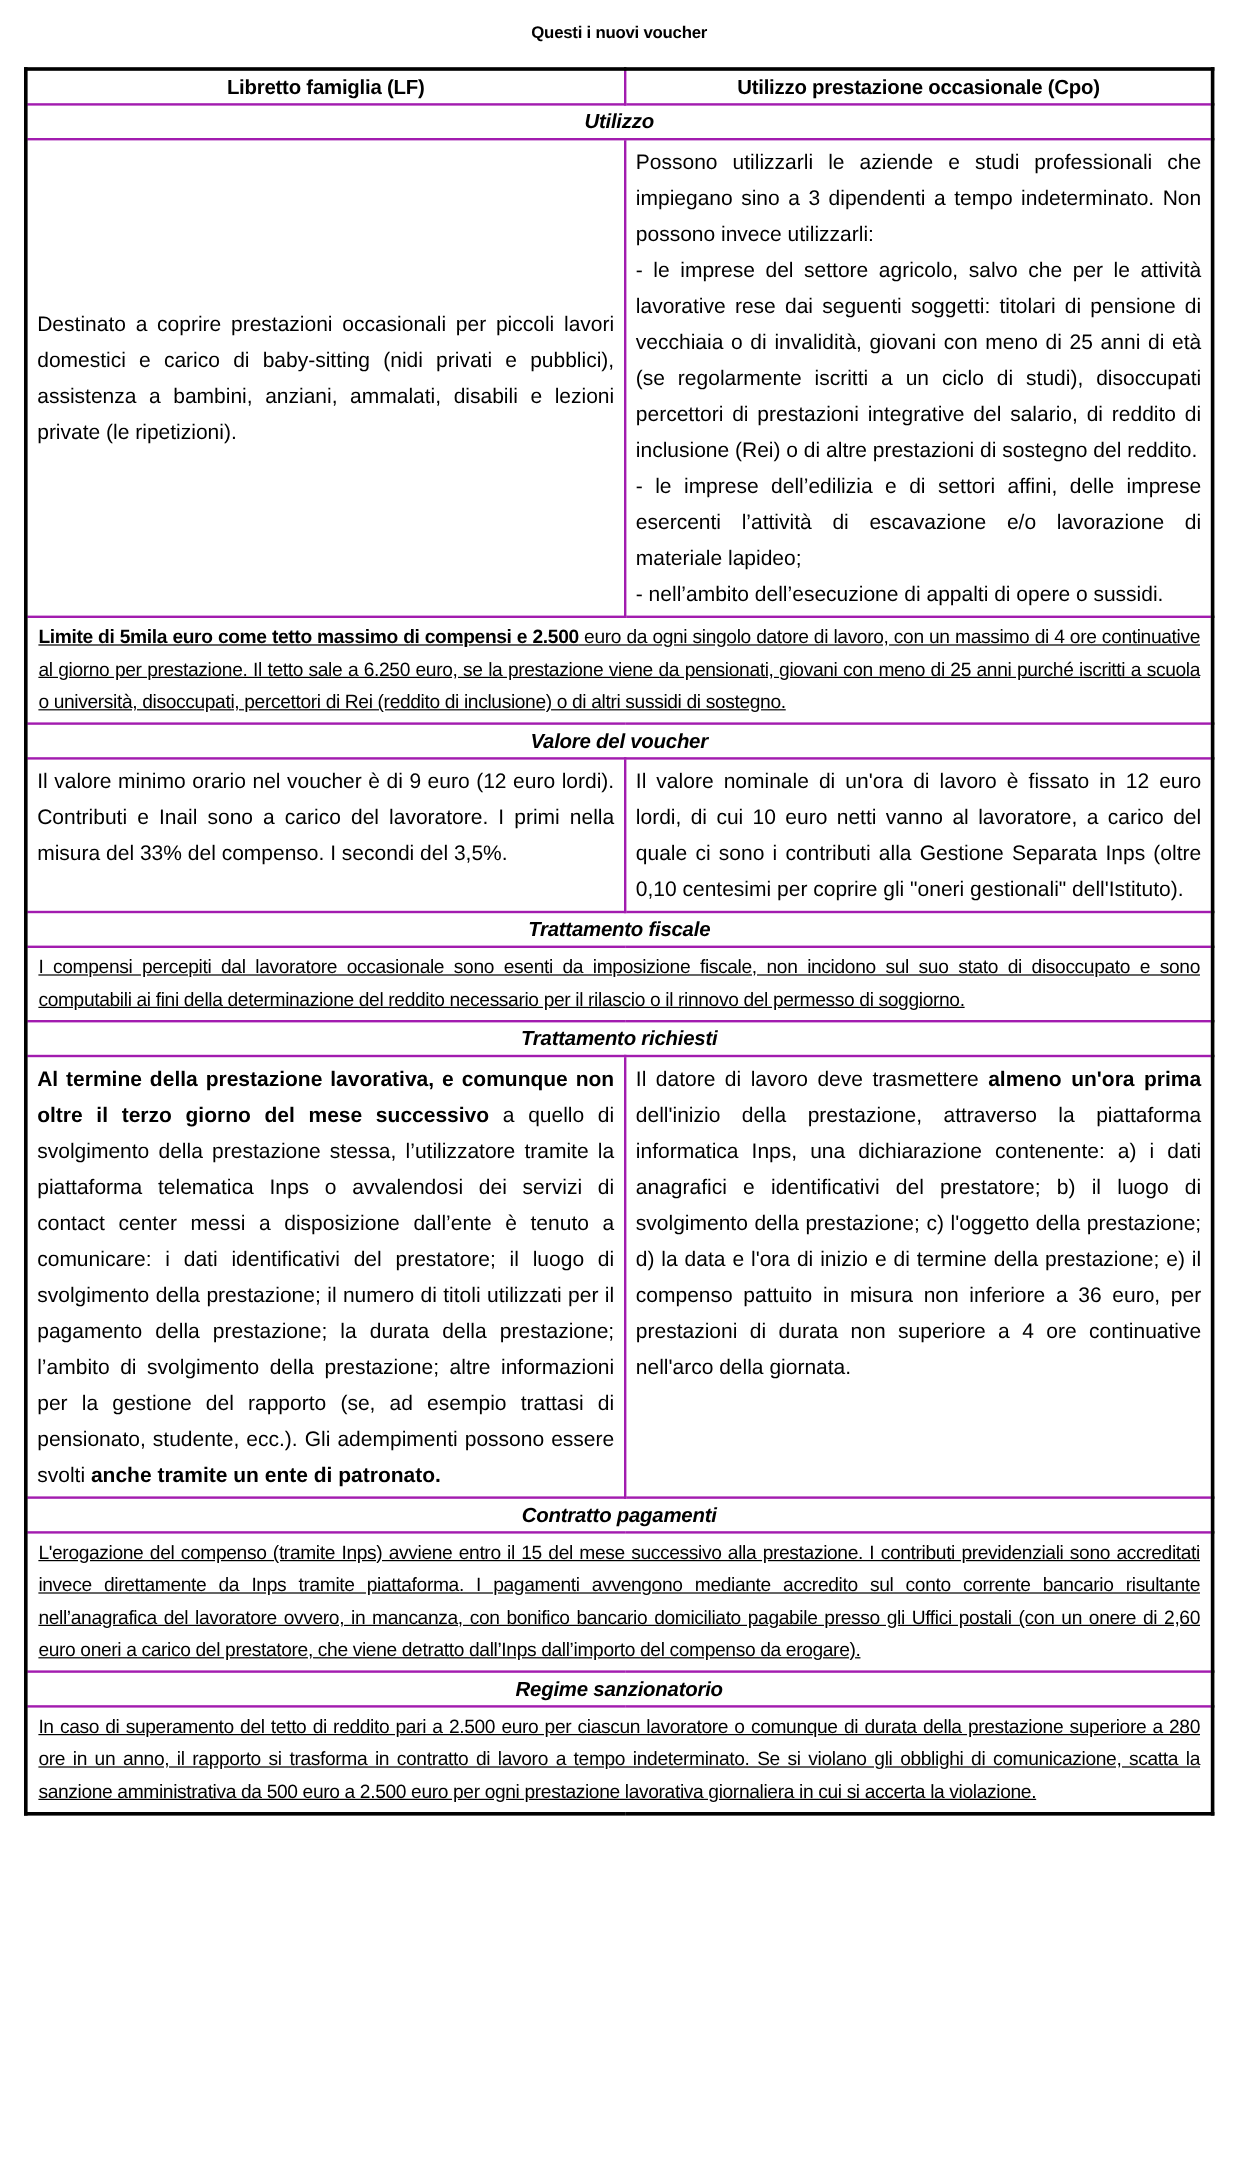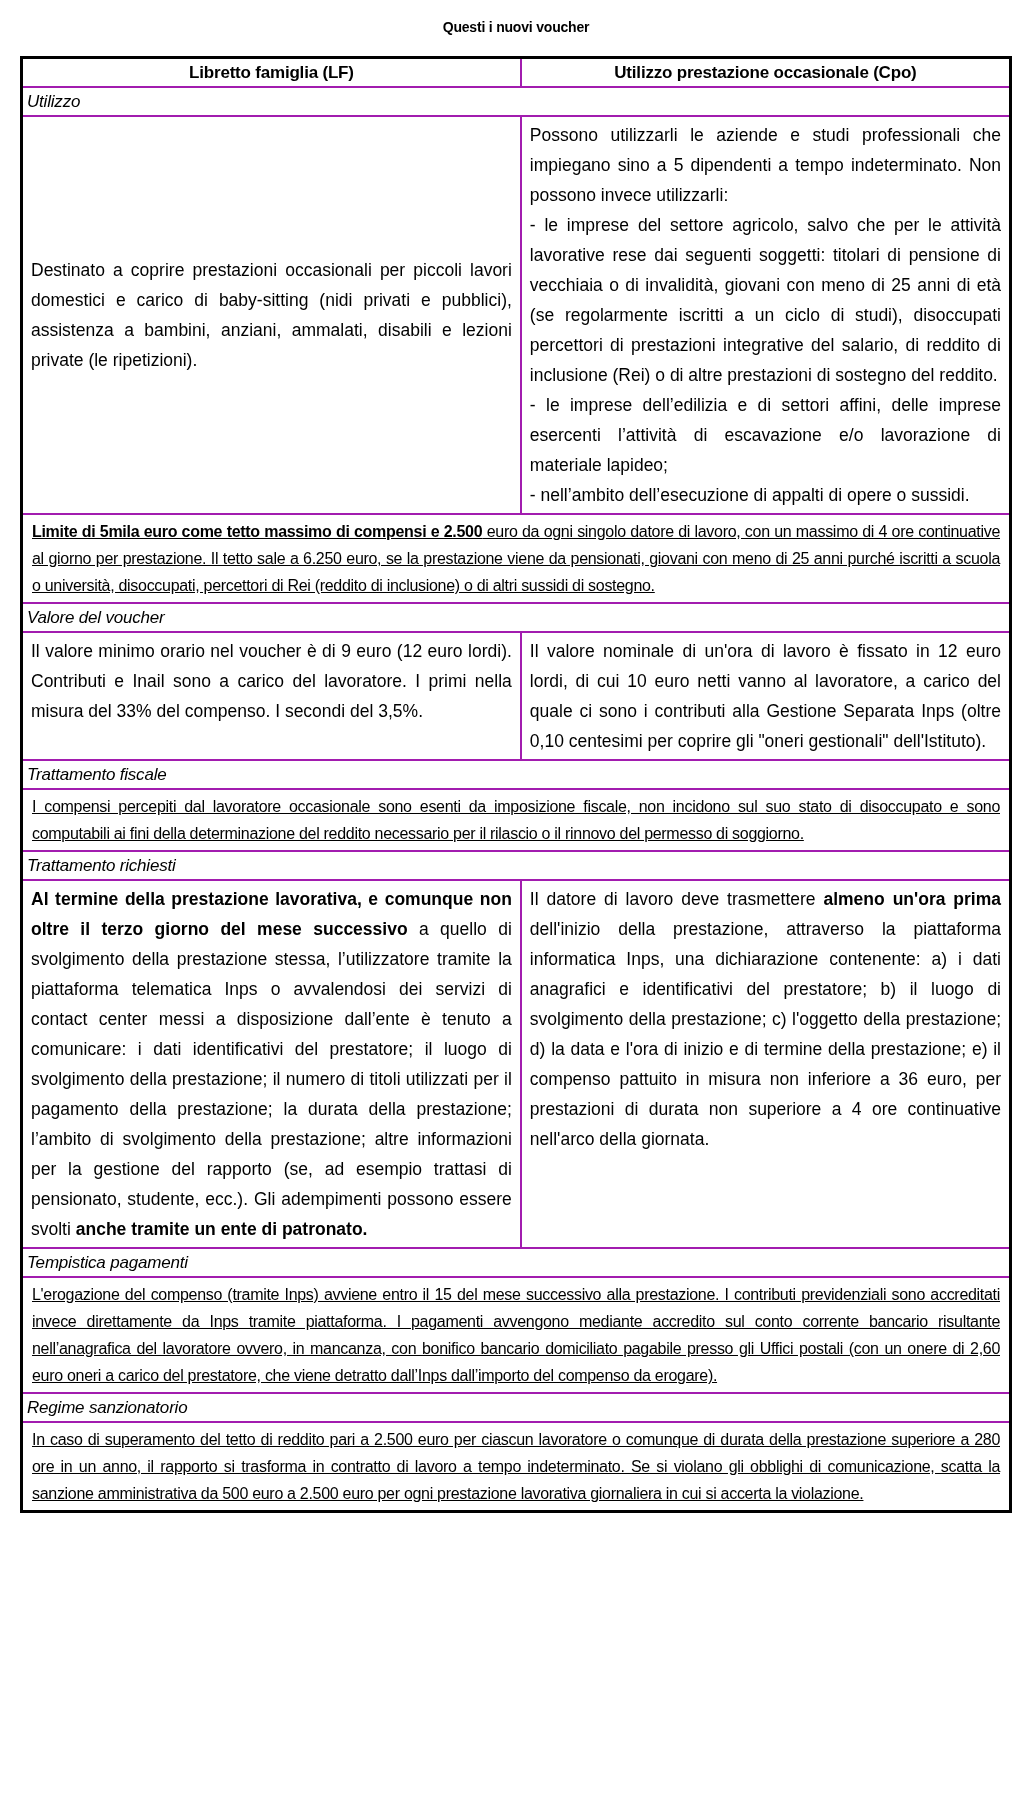--- a/index.html
+++ b/index.html
@@ -12,21 +12,21 @@
   table.voucher{
     width:992px;border-collapse:collapse;table-layout:fixed;
     border:3px solid #000;
   }
   td{border:2px solid #a21caf;vertical-align:top;}
   td.col-hdr{
     text-align:center;font-weight:bold;font-size:17px;line-height:25px;
     letter-spacing:-0.2px;padding:1px 4px;
   }
   td.sec{
-    text-align:left;font-weight:normal;font-style:italic;font-size:17px;
+    text-align:center;font-weight:bold;font-style:italic;font-size:17px;
     line-height:25px;letter-spacing:-0.2px;padding:1px 4px;
   }
   td.cell{
     font-size:17.5px;line-height:30px;padding:3px 8px;text-align:justify;
   }
   td.cell p{margin:0;padding:0;text-align:justify;}
   td.cond{
     font-size:16px;line-height:27px;letter-spacing:-0.3px;padding:3px 9px;text-decoration:underline;
   }
   .v-mid{vertical-align:middle;}
@@ -48,21 +48,21 @@
       <td class="col-hdr w-lf">Libretto famiglia (LF)</td>
       <td class="col-hdr w-cpo">Utilizzo prestazione occasionale (Cpo)</td>
     </tr>
 
     <tr>
       <td class="sec" colspan="2">Utilizzo</td>
     </tr>
     <tr>
       <td class="cell v-mid">Destinato a coprire prestazioni occasionali per piccoli lavori domestici e carico di baby-sitting (nidi privati e pubblici), assistenza a bambini, anziani, ammalati, disabili e lezioni private (le ripetizioni).</td>
       <td class="cell">
-        <p>Possono utilizzarli le aziende e studi professionali che impiegano sino a 5 dipendenti a tempo indeterminato. Non possono invece utilizzarli:</p>
+        <p>Possono utilizzarli le aziende e studi professionali che impiegano sino a 3 dipendenti a tempo indeterminato. Non possono invece utilizzarli:</p>
         <p>- le imprese del settore agricolo, salvo che per le attività lavorative rese dai seguenti soggetti: titolari di pensione di vecchiaia o di invalidità, giovani con meno di 25 anni di età (se regolarmente iscritti a un ciclo di studi), disoccupati percettori di prestazioni integrative del salario, di reddito di inclusione (Rei) o di altre prestazioni di sostegno del reddito.</p>
         <p>- le imprese dell’edilizia e di settori affini, delle imprese esercenti l’attività di escavazione e/o lavorazione di materiale lapideo;</p>
         <p>- nell’ambito dell’esecuzione di appalti di opere o sussidi.</p>
       </td>
     </tr>
 
     <tr>
       <td class="cell cond" colspan="2"><b>Limite di 5mila euro come tetto massimo di compensi e 2.500</b><span> euro da ogni singolo datore di lavoro, con un massimo di 4 ore continuative al giorno per prestazione.  Il tetto sale a 6.250 euro, se la prestazione viene da pensionati, giovani con meno di 25 anni purché iscritti a scuola o università, disoccupati, percettori di Rei (reddito di inclusione) o di altri sussidi di sostegno.</span></td>
     </tr>
 
@@ -83,21 +83,21 @@
 
     <tr>
       <td class="sec" colspan="2">Trattamento richiesti</td>
     </tr>
     <tr>
       <td class="cell"><b>Al termine della prestazione lavorativa, e comunque non oltre il terzo giorno del mese successivo</b><span> a quello di svolgimento della prestazione stessa, l’utilizzatore tramite la piattaforma telematica Inps o avvalendosi dei servizi di contact center messi a disposizione dall’ente è tenuto a comunicare: i dati identificativi del prestatore; il luogo di svolgimento della prestazione; il numero di titoli utilizzati per il pagamento della prestazione; la durata della prestazione; l’ambito di svolgimento della prestazione; altre informazioni per la gestione del rapporto (se, ad esempio trattasi di pensionato, studente, ecc.). Gli adempimenti possono essere svolti </span><b>anche tramite un ente di patronato.</b></td>
       <td class="cell"><span>Il datore di lavoro deve trasmettere </span><b>almeno un'ora prima</b><span> dell'inizio della prestazione, attraverso la piattaforma informatica Inps,  una dichiarazione contenente: a) i dati anagrafici e identificativi del prestatore; b) il luogo di svolgimento della prestazione; c) l'oggetto della prestazione; d) la data e l'ora di inizio e di termine della prestazione; e) il compenso pattuito  in misura non inferiore a 36 euro, per prestazioni di durata non superiore a 4 ore continuative nell'arco della giornata.</span></td>
     </tr>
 
     <tr>
-      <td class="sec" colspan="2">Tempistica pagamenti</td>
+      <td class="sec" colspan="2">Contratto pagamenti</td>
     </tr>
     <tr>
       <td class="cell cond" colspan="2">L'erogazione del compenso (tramite Inps) avviene entro il 15 del mese successivo alla prestazione. I contributi previdenziali sono accreditati invece direttamente da Inps tramite piattaforma. I pagamenti avvengono mediante accredito sul conto corrente bancario risultante nell’anagrafica del lavoratore ovvero, in mancanza, con bonifico bancario domiciliato pagabile presso gli Uffici postali (con un onere di 2,60 euro oneri a carico del prestatore, che viene detratto dall’Inps dall’importo del compenso da erogare).</td>
     </tr>
 
     <tr>
       <td class="sec" colspan="2">Regime sanzionatorio</td>
     </tr>
     <tr>
       <td class="cell cond" colspan="2">In caso di superamento del tetto di reddito pari a 2.500 euro per ciascun lavoratore o comunque di durata della prestazione superiore a 280 ore in un anno, il rapporto si trasforma in contratto di lavoro a tempo indeterminato. Se si violano gli obblighi di comunicazione, scatta la sanzione amministrativa da 500 euro a 2.500 euro per ogni prestazione lavorativa giornaliera in cui si accerta la violazione.</td>

